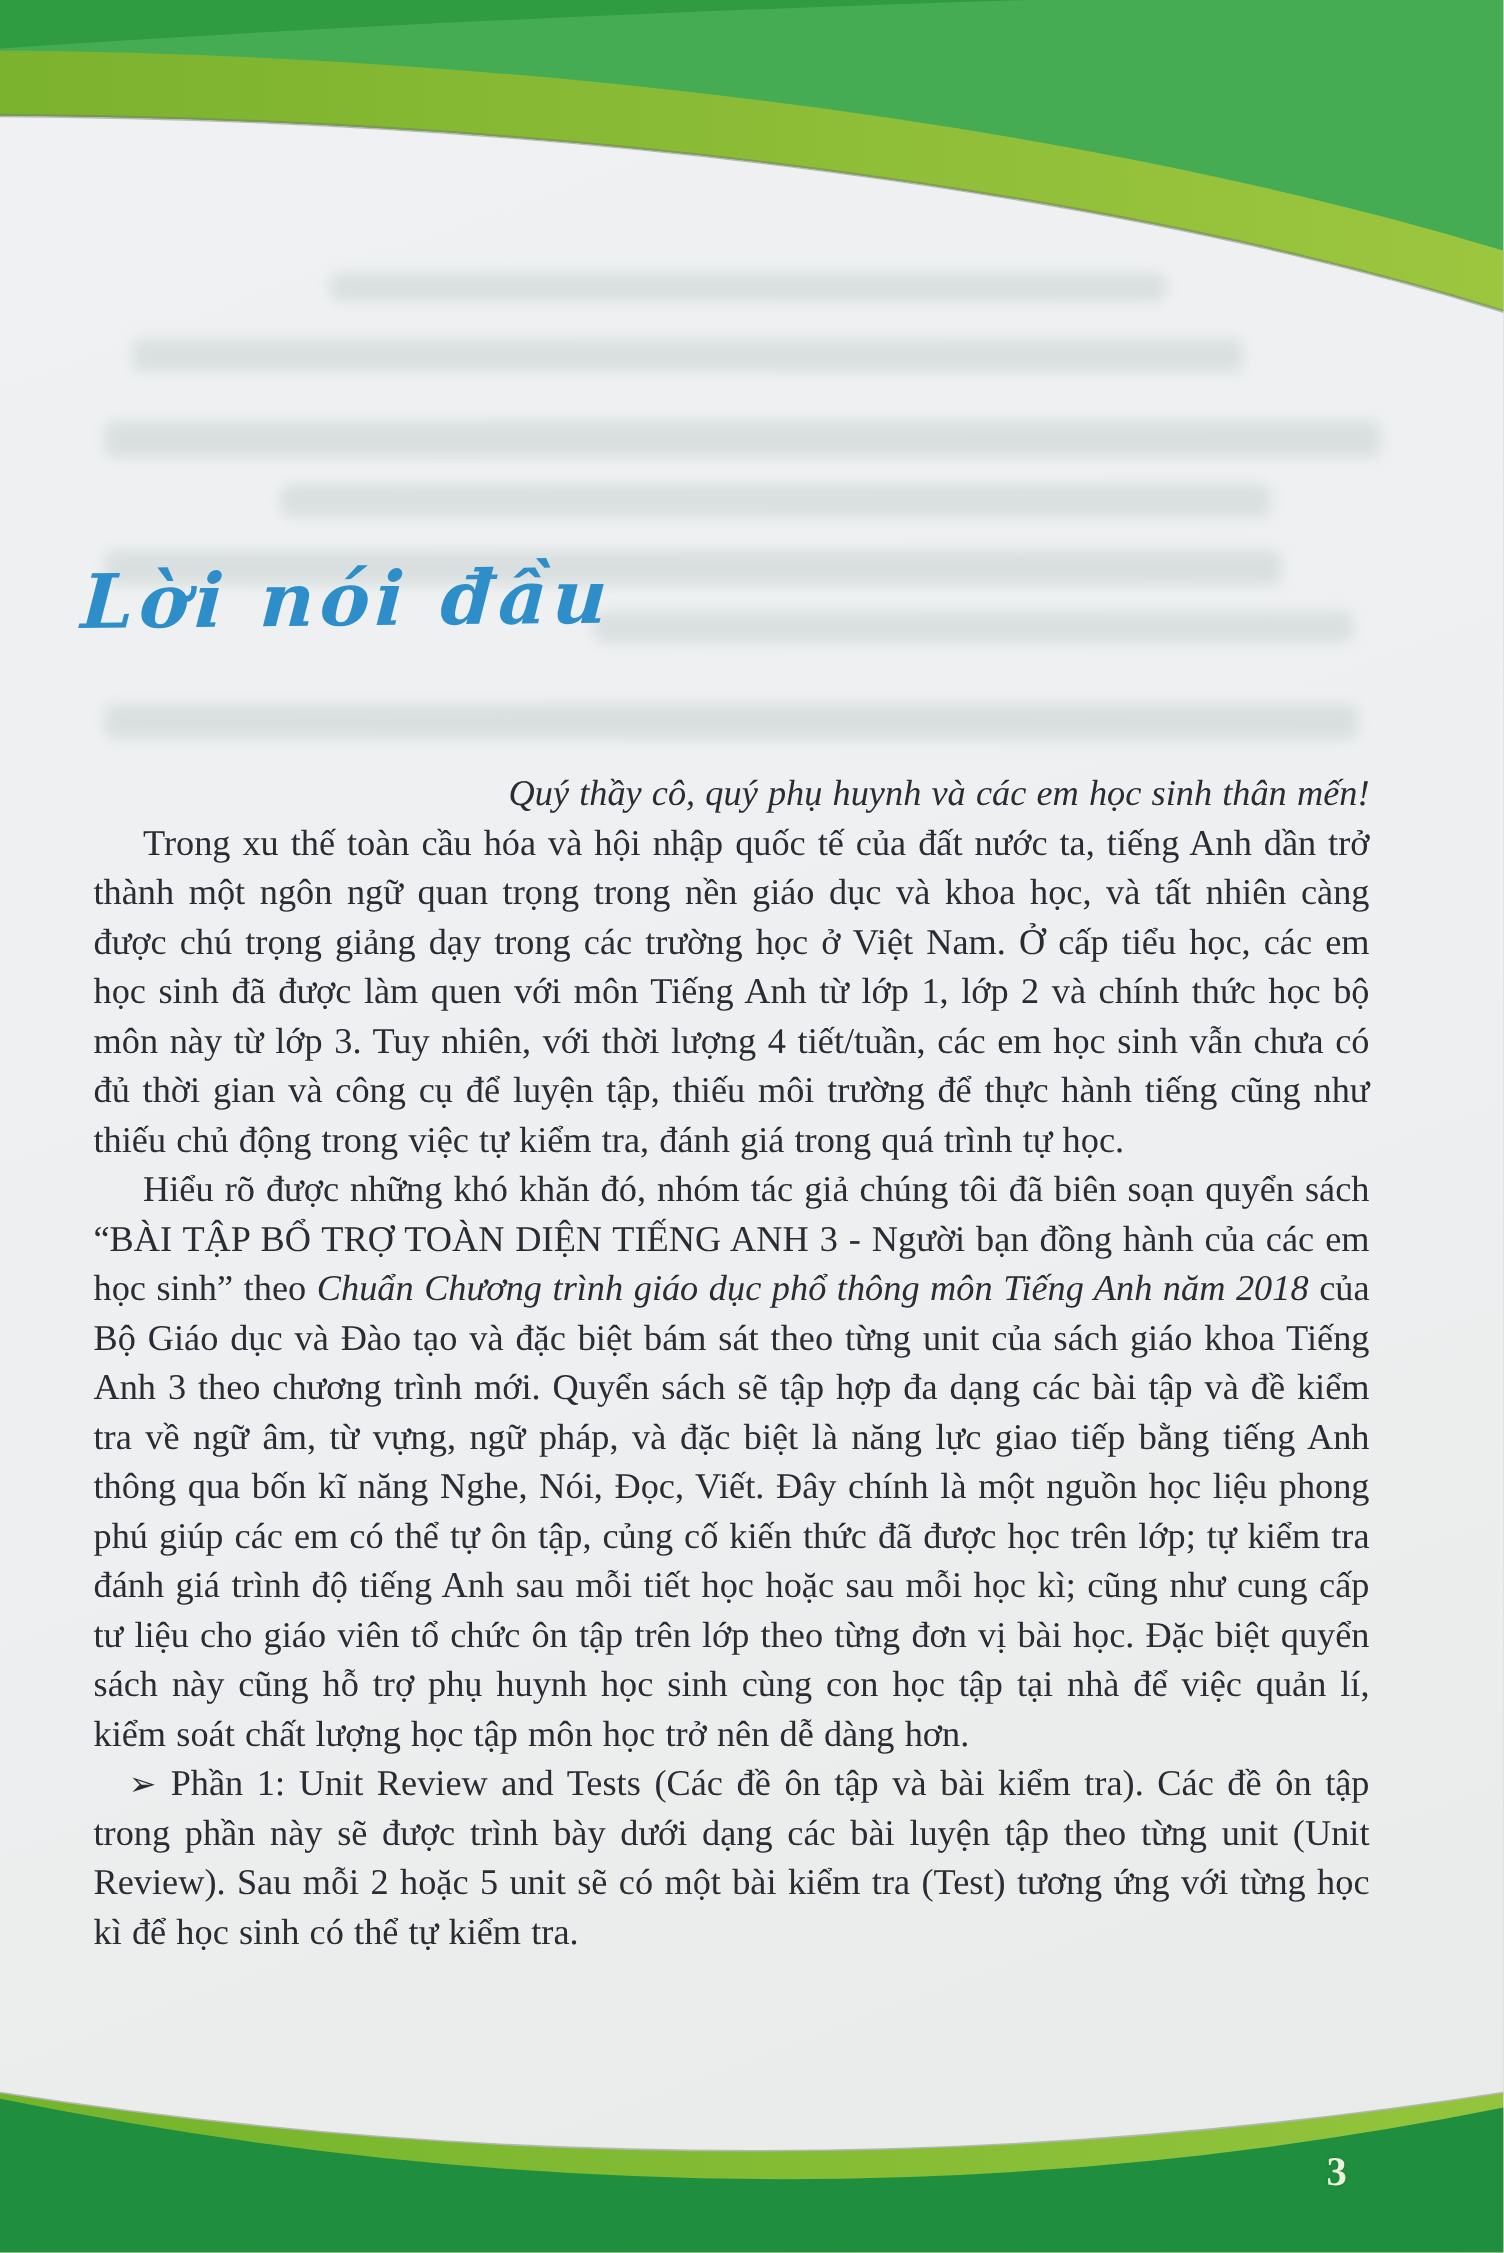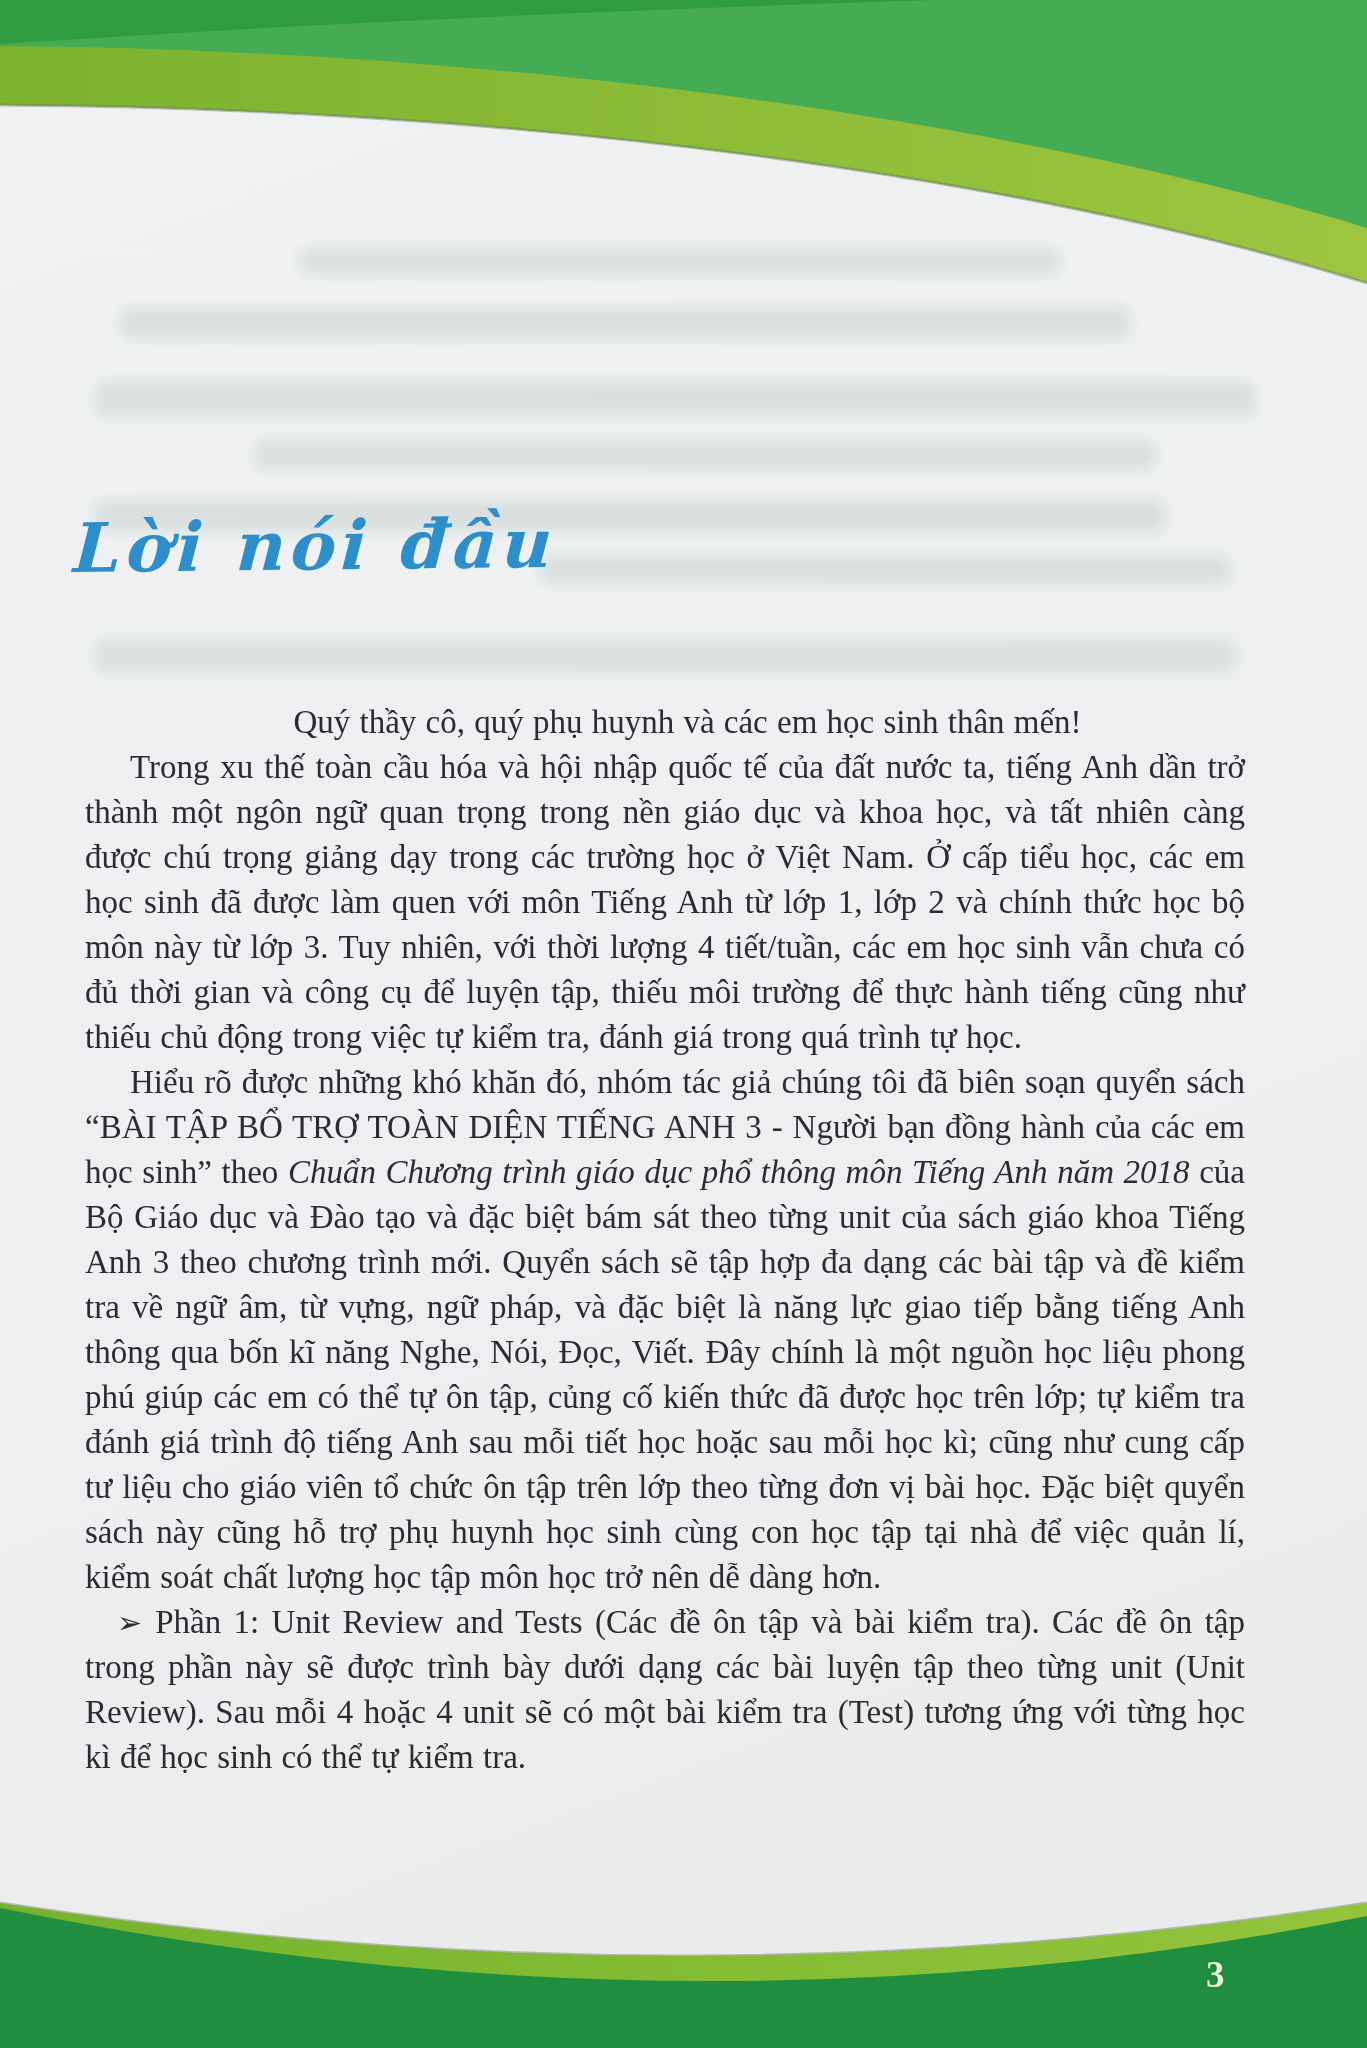--- a/index.html
+++ b/index.html
@@ -38,21 +38,21 @@
   
   .body-text{
     position:absolute;left:85px;top:700px;width:1160px;
     font-size:33px;line-height:45px;
     text-align:justify;
     color:#2b2b33;
     word-spacing:1px;
   }
   .body-text p{margin:0;}
   .para{text-indent:45px;}
-  .salutation{margin-bottom:14px;text-align:center;}
+  .salutation{margin-bottom:14px;text-align:right;font-style:italic;}
   .p-book{margin-top:14px;}
   .p-contents{margin-top:22px;text-align:left;}
   .p-bullet{margin-top:20px;text-indent:32px;}
   .bullet-marker{padding-right:13px;font-family:"DejaVu Sans",sans-serif;font-size:30px;}
   .seg-italic{font-style:italic;}
   
   .page-number{
     position:absolute;left:1206px;top:1953px;
     font-size:37px;font-weight:bold;
     text-shadow:0 0 3px rgba(30,100,60,.55);
@@ -95,21 +95,21 @@
     <p class="salutation">
       <span class="para" style="display:inline-block;width:45px;"></span><span>Quý thầy cô, quý phụ huynh và các em học sinh thân mến!</span>
     </p>
 
     <p class="para p-intro">Trong xu thế toàn cầu hóa và hội nhập quốc tế của đất nước ta, tiếng Anh dần trở thành một ngôn ngữ quan trọng trong nền giáo dục và khoa học, và tất nhiên càng được chú trọng giảng dạy trong các trường học ở Việt Nam. Ở cấp tiểu học, các em học sinh đã được làm quen với môn Tiếng Anh từ lớp 1, lớp 2 và chính thức học bộ môn này từ lớp 3. Tuy nhiên, với thời lượng 4 tiết/tuần, các em học sinh vẫn chưa có đủ thời gian và công cụ để luyện tập, thiếu môi trường để thực hành tiếng cũng như thiếu chủ động trong việc tự kiểm tra, đánh giá trong quá trình tự học.</p>
 
     <p class="para p-book"><span>Hiểu rõ được những khó khăn đó, nhóm tác giả chúng tôi đã biên soạn quyển sách “BÀI TẬP BỔ TRỢ TOÀN DIỆN TIẾNG ANH 3 - Người bạn đồng hành của các em học sinh” theo </span><span class="seg-italic">Chuẩn Chương trình giáo dục phổ thông môn Tiếng Anh năm 2018</span><span> của Bộ Giáo dục và Đào tạo và đặc biệt bám sát theo từng unit của sách giáo khoa Tiếng Anh 3 theo chương trình mới. Quyển sách sẽ tập hợp đa dạng các bài tập và đề kiểm tra về ngữ âm, từ vựng, ngữ pháp, và đặc biệt là năng lực giao tiếp bằng tiếng Anh thông qua bốn kĩ năng Nghe, Nói, Đọc, Viết. Đây chính là một nguồn học liệu phong phú giúp các em có thể tự ôn tập, củng cố kiến thức đã được học trên lớp; tự kiểm tra đánh giá trình độ tiếng Anh sau mỗi tiết học hoặc sau mỗi học kì; cũng như cung cấp tư liệu cho giáo viên tổ chức ôn tập trên lớp theo từng đơn vị bài học. Đặc biệt quyển sách này cũng hỗ trợ phụ huynh học sinh cùng con học tập tại nhà để việc quản lí, kiểm soát chất lượng học tập môn học trở nên dễ dàng hơn.</span></p>
 
 
     <p class="p-bullet">
-      <span class="bullet-marker">➢</span><span>Phần 1: Unit Review and Tests (Các đề ôn tập và bài kiểm tra). Các đề ôn tập trong phần này sẽ được trình bày dưới dạng các bài luyện tập theo từng unit (Unit Review). Sau mỗi 4 hoặc 4 unit sẽ có một bài kiểm tra (Test) tương ứng với từng học kì để học sinh có thể tự kiểm tra.</span>
+      <span class="bullet-marker">➢</span><span>Phần 1: Unit Review and Tests (Các đề ôn tập và bài kiểm tra). Các đề ôn tập trong phần này sẽ được trình bày dưới dạng các bài luyện tập theo từng unit (Unit Review). Sau mỗi 2 hoặc 5 unit sẽ có một bài kiểm tra (Test) tương ứng với từng học kì để học sinh có thể tự kiểm tra.</span>
     </p>
   </div>
 
   <svg class="bottom-deco" viewBox="0 0 1367 200" preserveAspectRatio="none" aria-hidden="true">
     <defs>
       <linearGradient id="ygGradB" x1="0" y1="0" x2="1" y2="0">
         <stop offset="0" stop-color="#74b42c"></stop>
         <stop offset="1" stop-color="#93c43c"></stop>
       </linearGradient>
     </defs>

